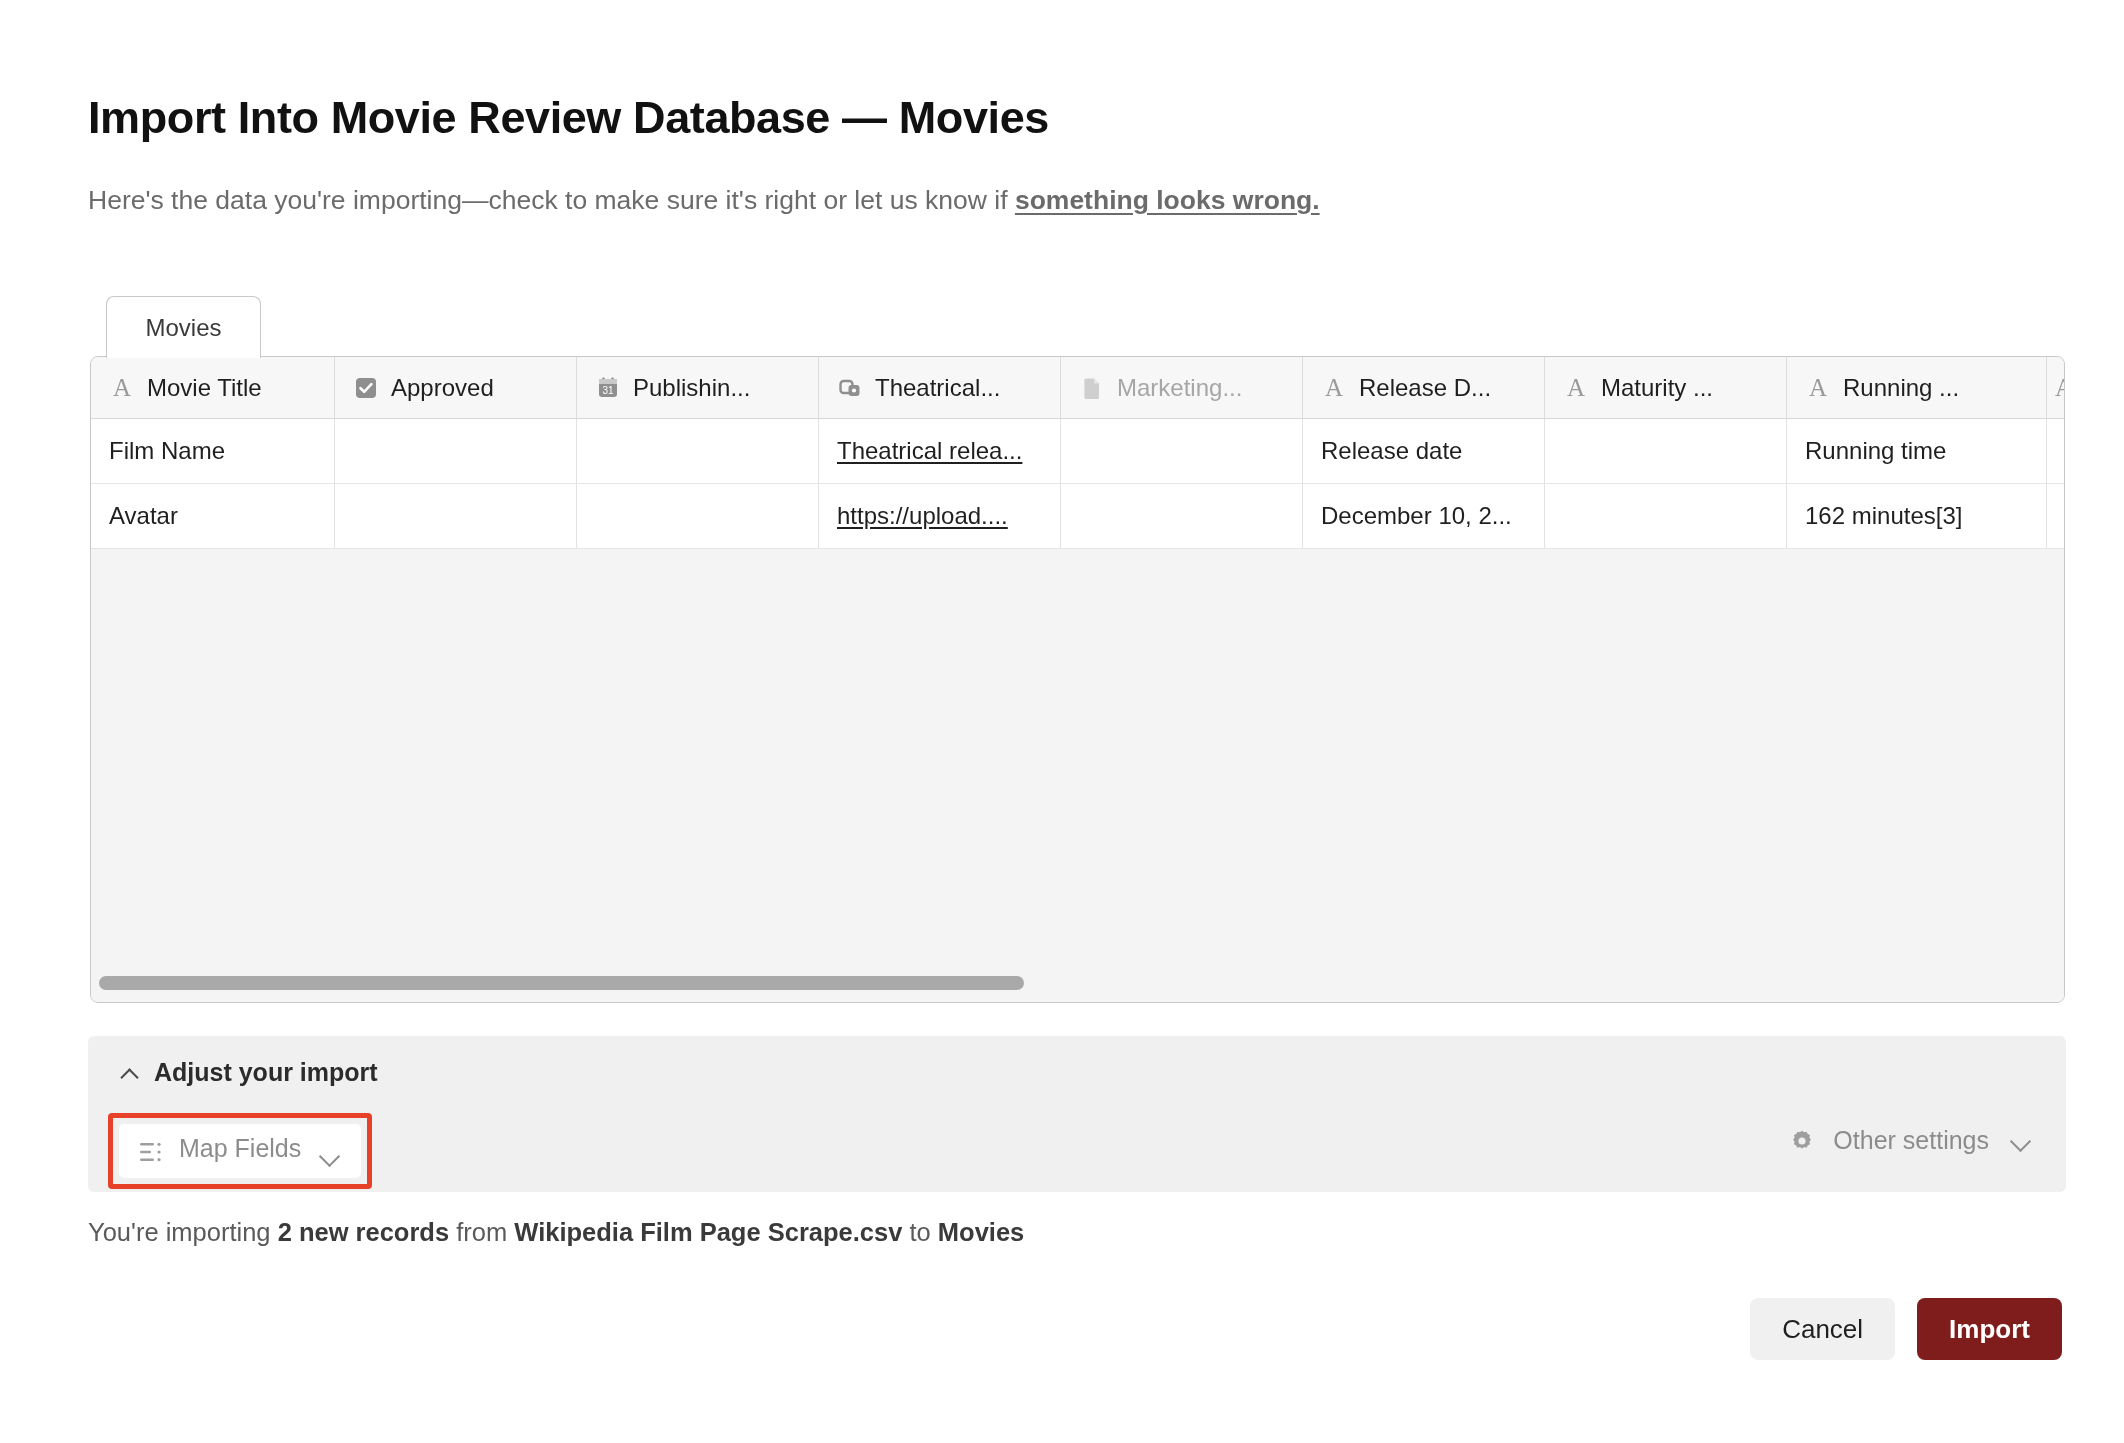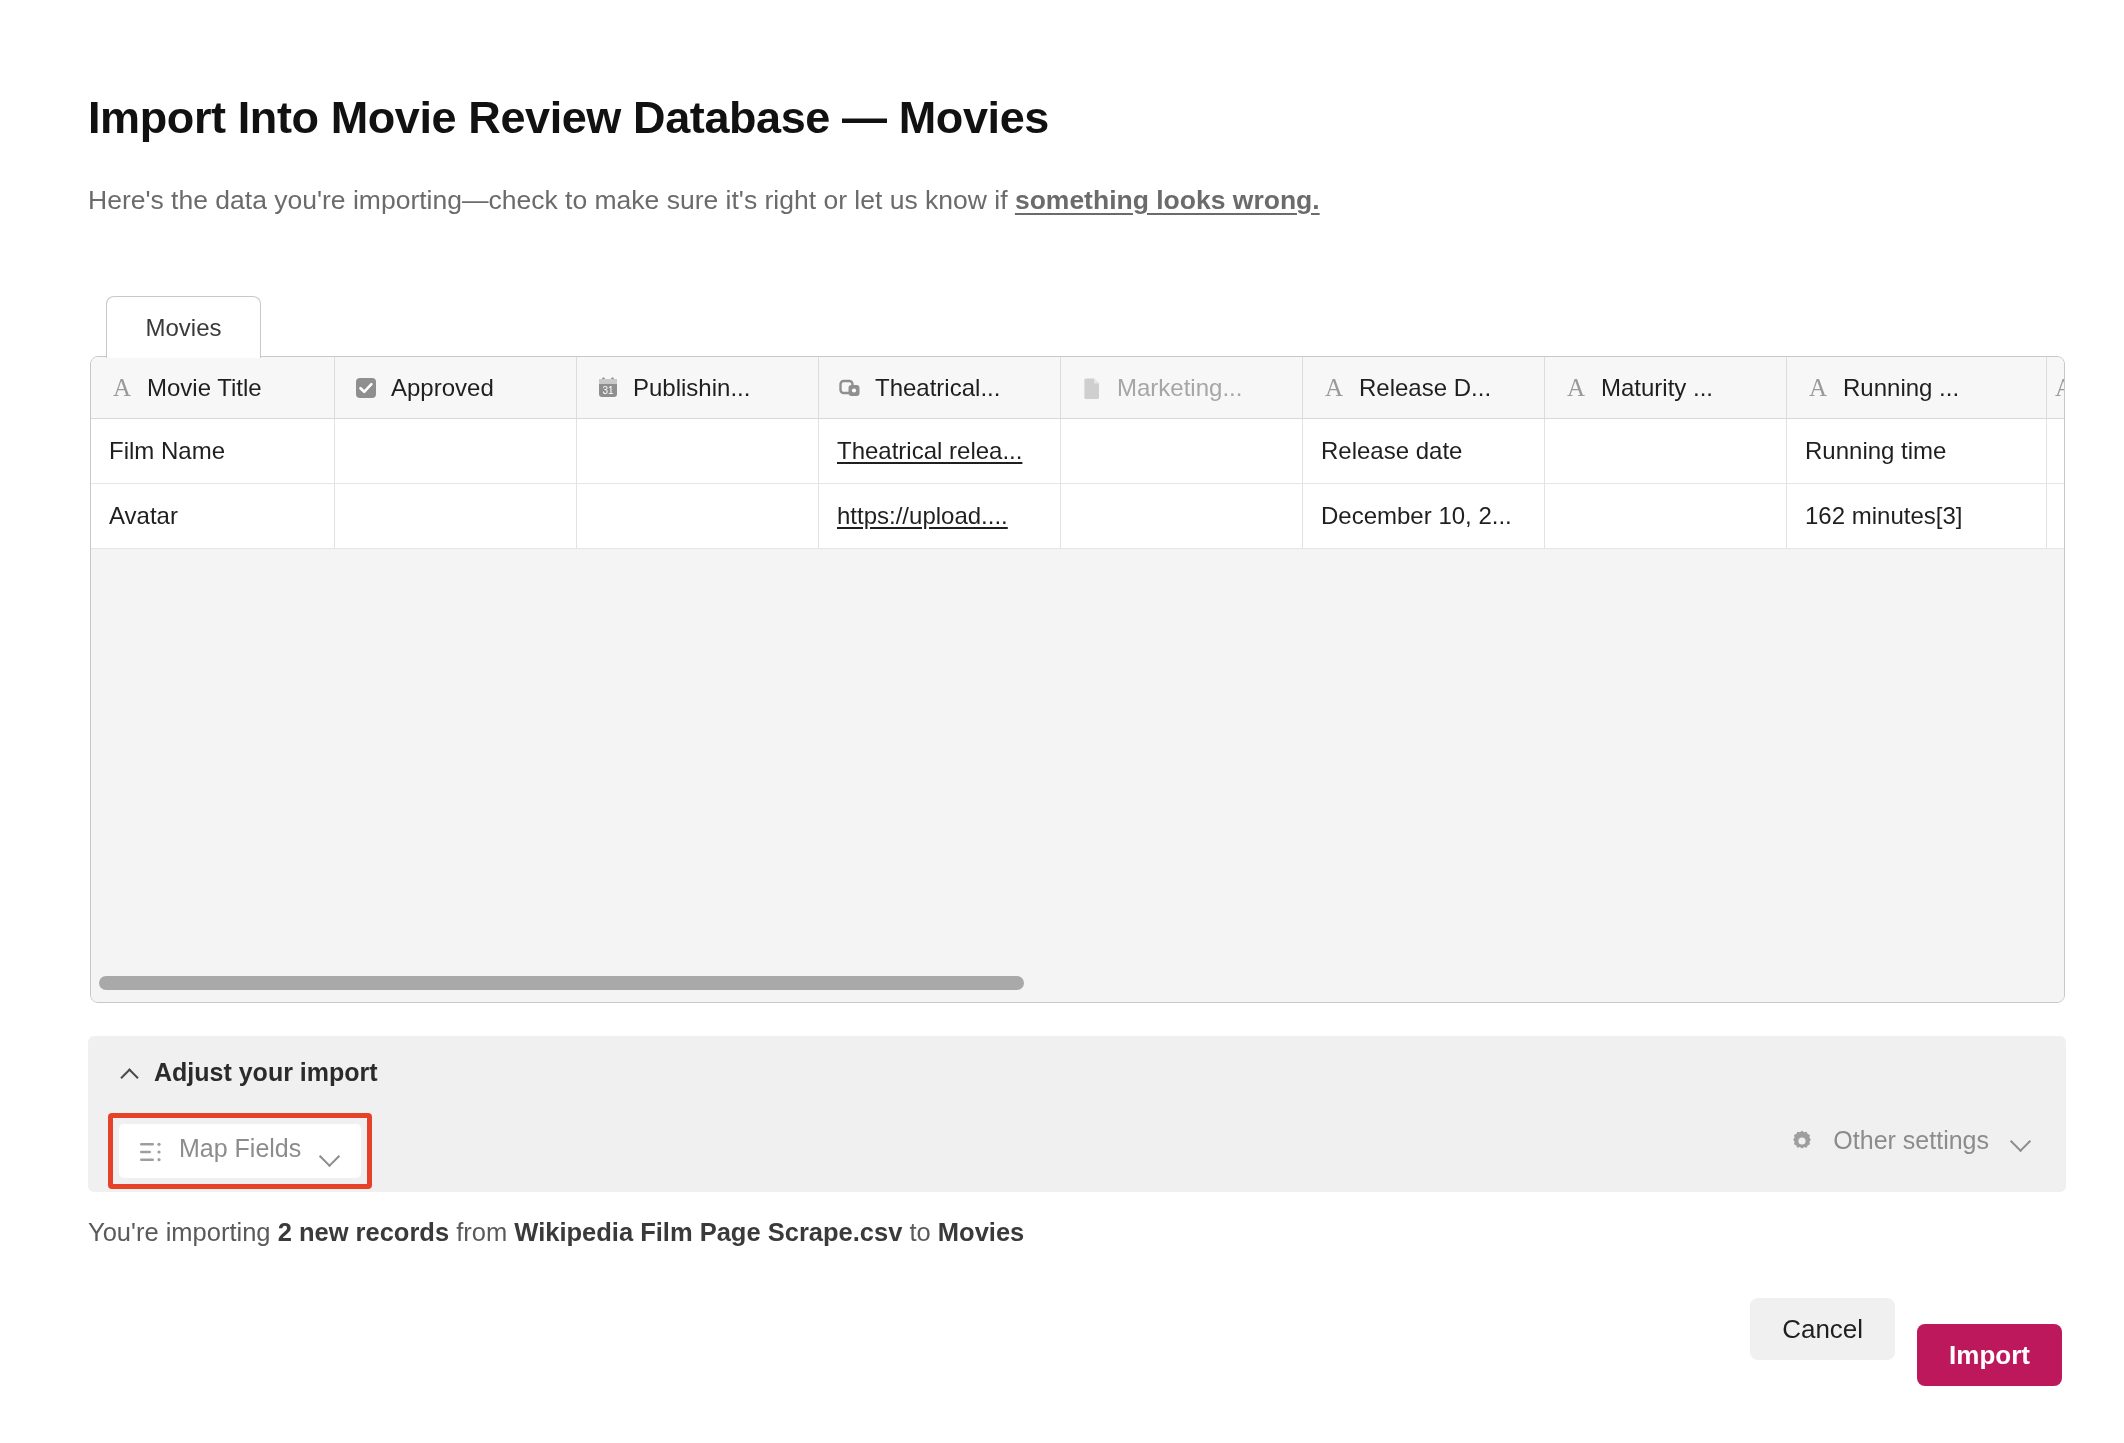--- a/index.html
+++ b/index.html
@@ -330,25 +330,24 @@
     border: none;
     cursor: pointer;
     font-family: "Liberation Sans", sans-serif;
   }
   .btn-cancel {
     background: #f0f0f0;
     color: #1f1f1f;
     min-width: 143px;
   }
   .btn-import {
-    background: #be185d;
+    background: #7f1d1d;
     color: #ffffff;
     font-weight: bold;
     min-width: 133px;
-    margin-top: 26px;
   }
 </style>
 </head>
 <body>
 
 <div class="page">
 
   <div class="page-title">Import Into Movie Review Database — Movies</div>
 
   <div class="subtitle">

